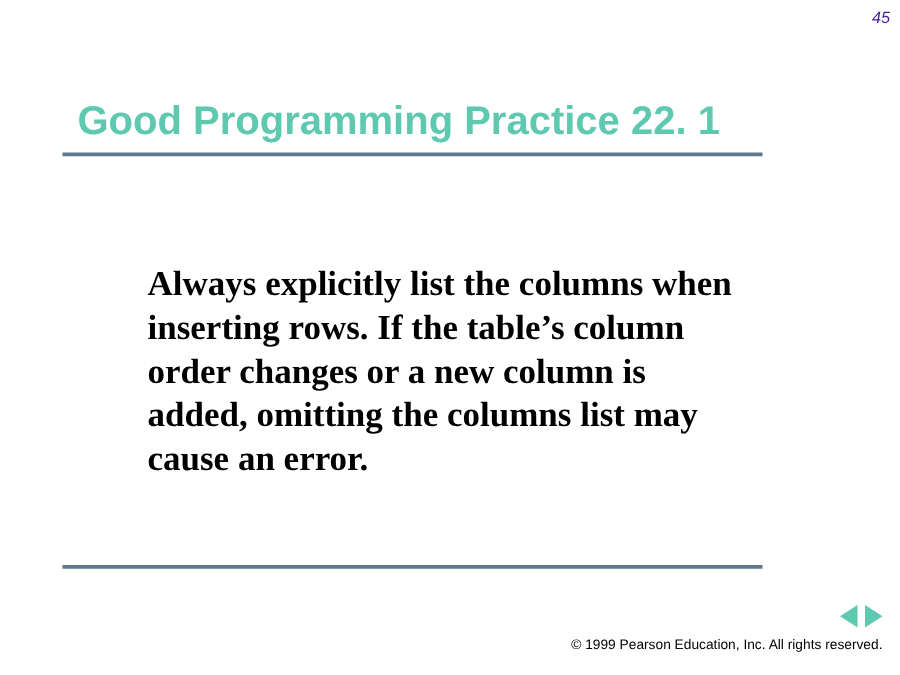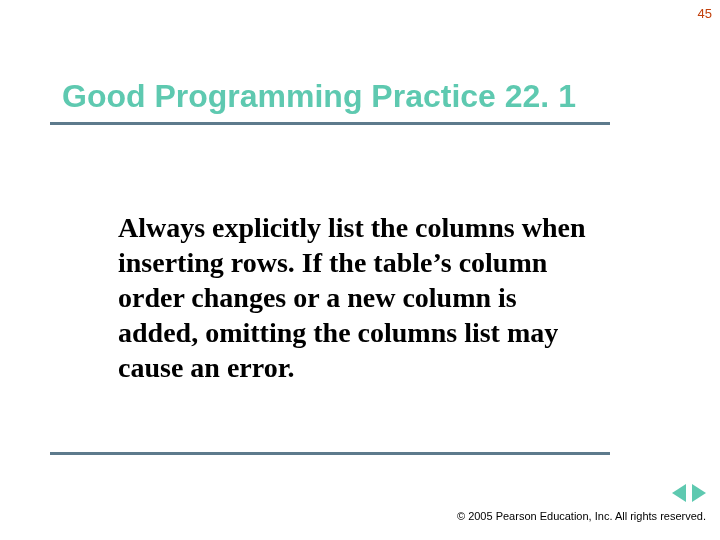--- a/index.html
+++ b/index.html
@@ -9,21 +9,22 @@
     background: #ffffff;
     font-family: Arial, Helvetica, sans-serif;
     position: relative;
     overflow: hidden;
   }
   .page-number {
     position: absolute;
     top: 6px;
     right: 8px;
     font-size: 13px;
-    color: #c2410c;
+    color: #4c1d95;
+    font-style: italic;
   }
   .title {
     position: absolute;
     top: 78px;
     left: 62px;
     font-size: 32px;
     font-weight: bold;
     color: #5ec9b0;
     font-family: Arial, Helvetica, sans-serif;
   }
@@ -93,13 +94,13 @@
 
 <div class="body-text">Always explicitly list the columns when inserting rows. If the table’s column order changes or a new column is added, omitting the columns list may cause an error.</div>
 
 <div class="bottom-underline"></div>
 
 <div class="nav-arrows">
   <div class="arrow arrow-left"></div>
   <div class="arrow arrow-right"></div>
 </div>
 
-<div class="copyright">© 2005 Pearson Education, Inc. All rights reserved.</div>
+<div class="copyright">© 1999 Pearson Education, Inc. All rights reserved.</div>
 
 </body></html>

